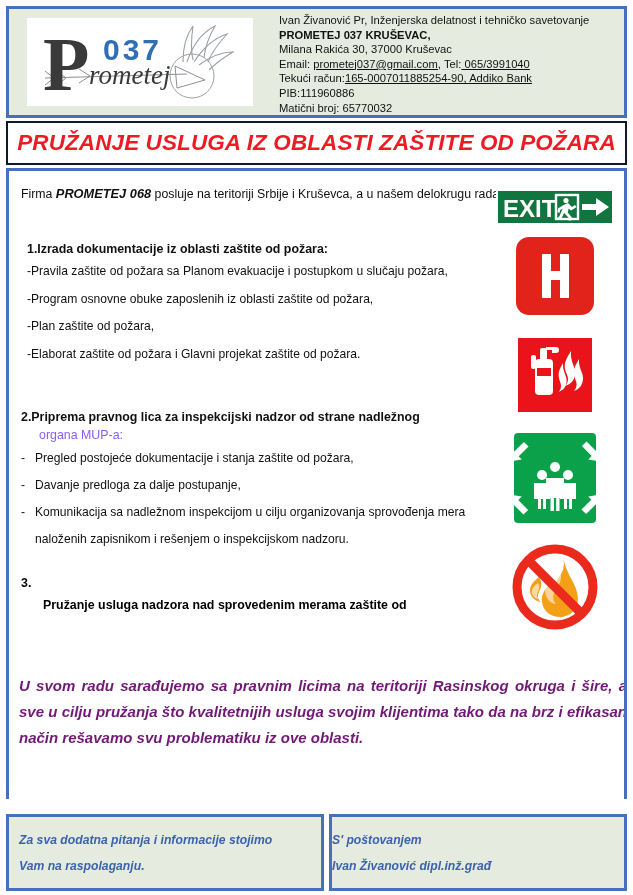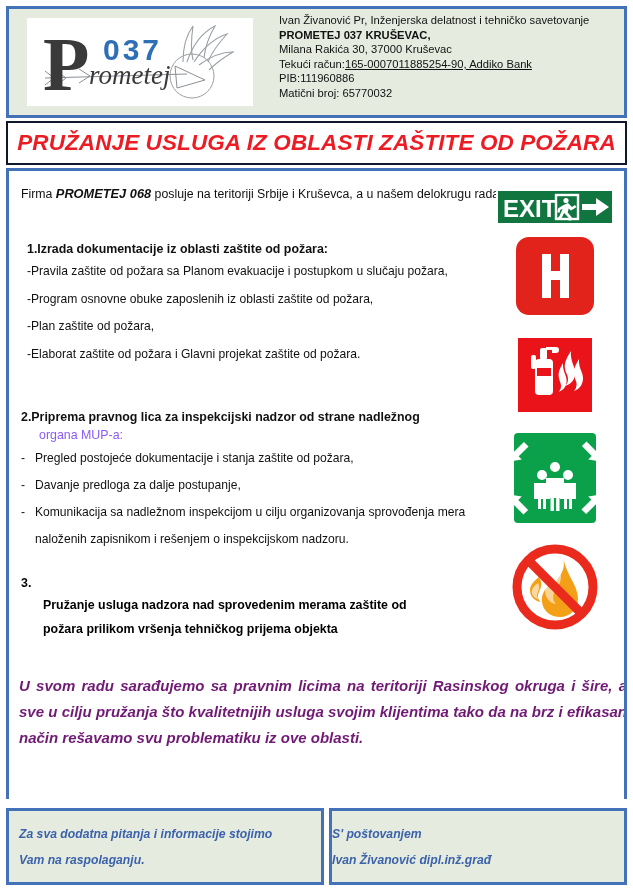--- a/index.html
+++ b/index.html
@@ -176,21 +176,21 @@
   }
   .ico { display:block; margin: 0 auto; }
   .ico-exit { margin-top: 0; }
   .ico-h    { margin-top: 12px; }
   .ico-ext  { margin-top: 20px; }
   .ico-asm  { margin-top: 18px; }
   .ico-nofire { margin-top: 20px; }
 
   
   .footer {
-    margin-top: 9px;
+    margin-top: 15px;
     display: flex;
     gap: 5px;
     height: 77px;
   }
   .foot-box {
     border: 3px solid #4472b8;
     background: #e5ecdf;
     box-sizing: border-box;
     display: flex;
     flex-direction: column;
@@ -241,20 +241,21 @@
 
           <text x="62" y="66" font-family="'Liberation Serif', serif" font-size="27" font-style="italic" fill="#3a3a3a">rometej</text>
         </svg>
       </div>
     </div>
 
     <div class="company-cell">
       <div class="ln">Ivan Živanović Pr, Inženjerska delatnost i tehničko savetovanje</div>
       <div class="ln b">PROMETEJ 037 KRUŠEVAC,</div>
       <div class="ln">Milana Rakića 30, 37000 Kruševac</div>
+      <div class="ln"><span>Email:</span>&nbsp;<span class="u">prometej037@gmail.com,</span>&nbsp;<span>Tel:</span><span class="u"> 065/3991040</span></div>
       <div class="ln"><span>Tekući račun:</span><span class="u">165-0007011885254-90, Addiko Bank</span></div>
       <div class="ln">PIB:111960886</div>
       <div class="ln">Matični broj: 65770032</div>
     </div>
   </div>
 
   <div class="title-band">
     <h1>PRUŽANJE USLUGA IZ OBLASTI ZAŠTITE OD POŽARA</h1>
   </div>
 
@@ -286,21 +287,21 @@
           <div class="dash-item">
               <span class="dash">-</span>
               <span class="txt wrap" style="line-height:27px">Komunikacija sa nadležnom inspekcijom u cilju organizovanja sprovođenja mera naloženih zapisnikom i rešenjem o inspekcijskom nadzoru.</span>
             </div>
         </div>
       </div>
 
       <div class="s3 txtcol">
         <div class="s3-row">
           <span class="n">3.</span>
-          <span class="t"><span>Pružanje usluga nadzora nad sprovedenim merama zaštite od</span><br><span>požara prilikom vršenja tehničkog prijema objekta</span></span>
+          <span class="t"><span>Pružanje usluga nadzora nad sprovedenim merama zaštite od</span><br></span>
         </div>
       </div>
 
       <div class="closing">U svom radu sarađujemo sa pravnim licima na teritoriji Rasinskog okruga i šire, a sve u cilju pružanja što kvalitetnijih usluga svojim klijentima tako da na brz i efikasan način rešavamo svu problematiku iz ove oblasti.</div>
 
       <div class="icons">
 
         <svg class="ico ico-exit" width="118" height="36" viewBox="0 0 118 36">
           <rect x="0" y="0" width="118" height="36" fill="#ffffff"></rect>
           <rect x="2" y="2" width="114" height="32" fill="#11753f"></rect>

